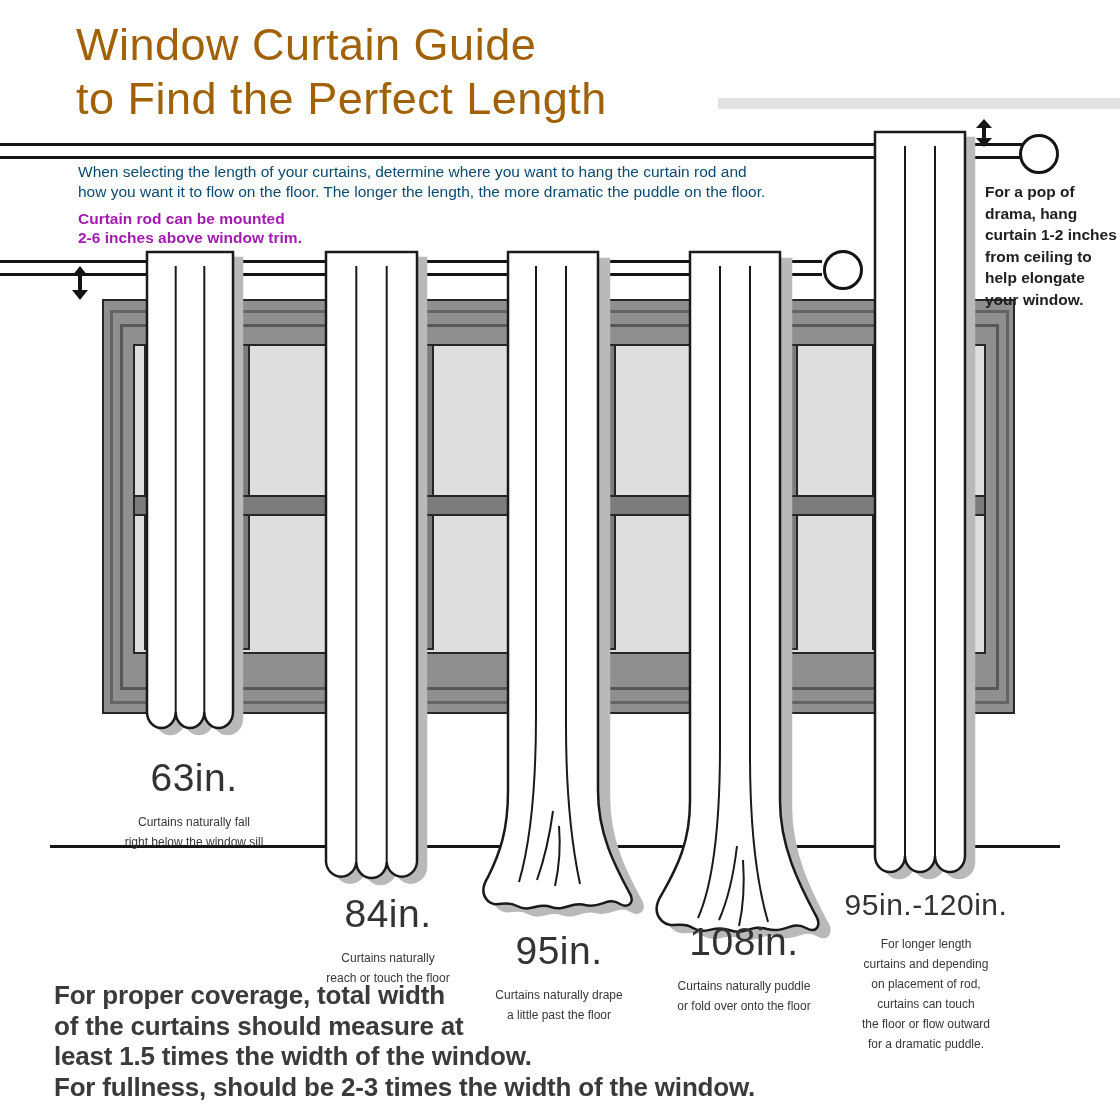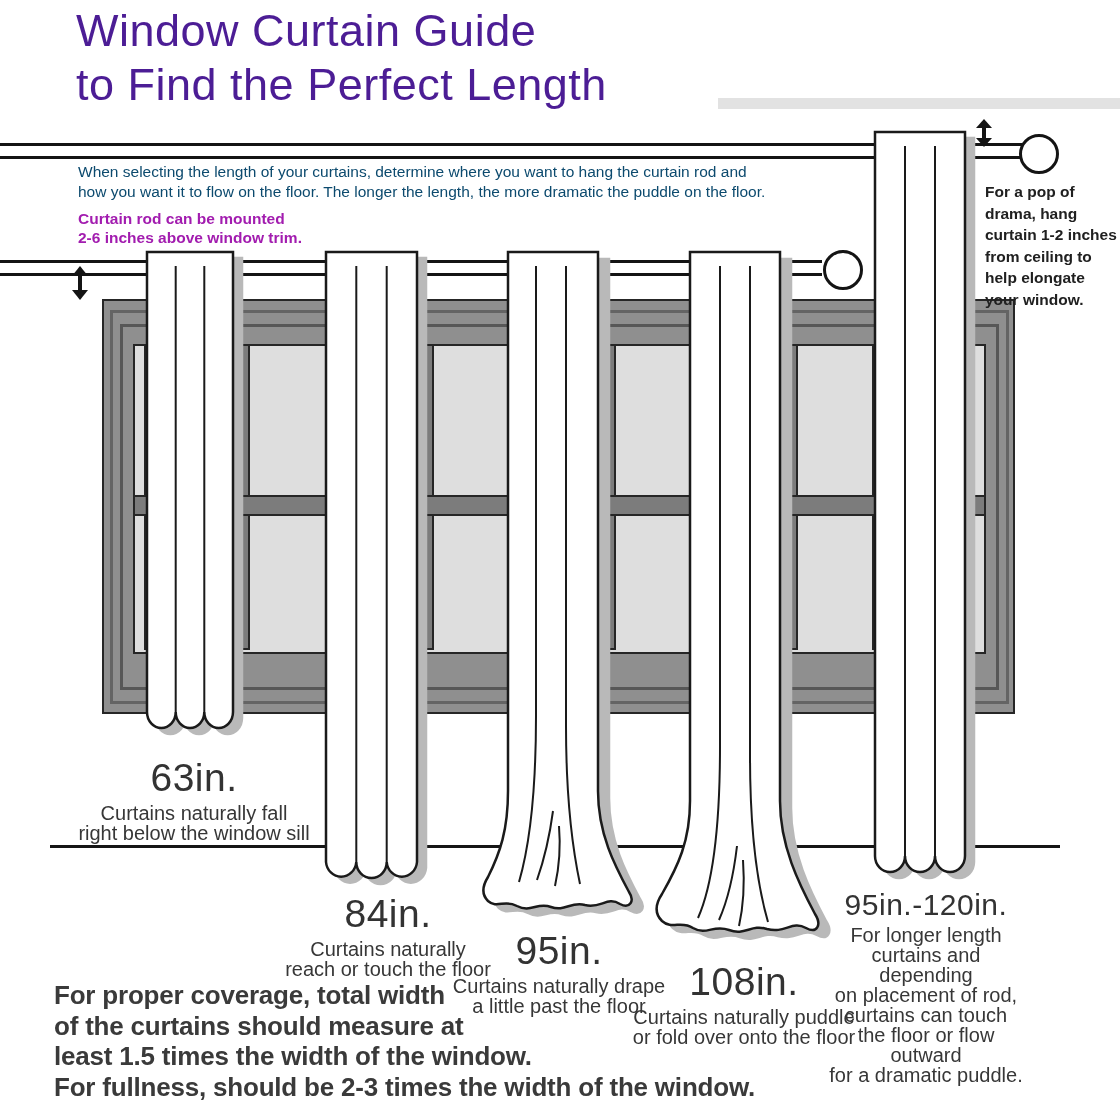--- a/index.html
+++ b/index.html
@@ -2,31 +2,31 @@
 <html><head>
 <meta charset="utf-8">
 <style>
   html,body{margin:0;padding:0;background:#fff;}
   #stage{position:relative;width:1120px;height:1120px;background:#ffffff;overflow:hidden;
          font-family:"Liberation Sans",sans-serif;color:#2e2e2e;}
   .abs{position:absolute;}
   .pre{white-space:pre-line;}
 
   
-  .title{left:76px;top:4px;font-size:45px;line-height:54px;font-weight:400;
-         letter-spacing:.5px;color:#4c1d95;}
+  .title{left:76px;top:18px;font-size:45px;line-height:54px;font-weight:400;
+         letter-spacing:.5px;color:#a16207;}
   .intro{left:78px;top:162px;font-size:15.5px;line-height:20px;color:#0c4a6e;}
   .rod-note{left:78px;top:209px;font-size:15.5px;line-height:19px;font-weight:bold;color:#a21caf;}
   .ceiling-note{left:985px;top:181px;width:150px;font-size:15.5px;line-height:21.5px;
                 font-weight:bold;color:#202020;}
   .footer{left:54px;top:980px;font-size:26px;line-height:30.5px;font-weight:bold;
           color:#3a3a3a;letter-spacing:-.2px;}
   .curtain-label{transform:translateX(-50%);text-align:center;color:#373737;}
   .curtain-label .len{font-size:39px;letter-spacing:.5px;color:#333;}
-  .curtain-label .desc{font-size:20px;line-height:20px;margin-top:3px;}
+  .curtain-label .desc{font-size:12px;line-height:20px;margin-top:12px;}
   .len-small{font-size:30px !important;}
 
   
   .ceiling-bar{left:718px;top:98px;width:402px;height:11px;background:#e2e2e2;}
   .rod{height:10px;background:#ffffff;border-top:3px solid #141414;border-bottom:3px solid #141414;z-index:2;}
   .finial{border:3px solid #141414;border-radius:50%;background:#ffffff;z-index:2;}
   .floor-line{left:50px;top:845px;width:1010px;height:0;border-top:3px solid #161616;z-index:1;}
 
   .win{z-index:1;}
   .win-outer{left:102px;top:299px;width:909px;height:411px;background:#8f8f8f;border:2px solid #262626;}
@@ -143,21 +143,21 @@
   <div class="abs text curtain-label" style="left:388px;top:892px;">
     <div class="len">84in.</div>
     <div class="desc pre">Curtains naturally
 reach or touch the floor</div>
   </div>
   <div class="abs text curtain-label" style="left:559px;top:929px;">
     <div class="len">95in.</div>
     <div class="desc pre">Curtains naturally drape
 a little past the floor</div>
   </div>
-  <div class="abs text curtain-label" style="left:744px;top:960px;">
+  <div class="abs text curtain-label" style="left:744px;top:920px;">
     <div class="len">108in.</div>
     <div class="desc pre">Curtains naturally puddle
 or fold over onto the floor</div>
   </div>
   <div class="abs text curtain-label" style="left:926px;top:888px;">
     <div class="len len-small">95in.-120in.</div>
     <div class="desc pre">For longer length
 curtains and depending
 on placement of rod,
 curtains can touch

